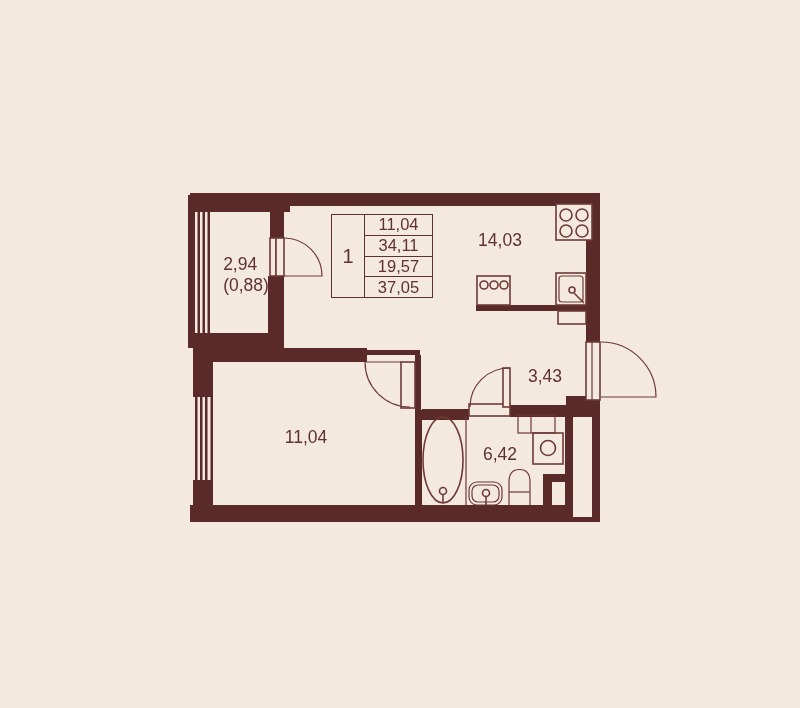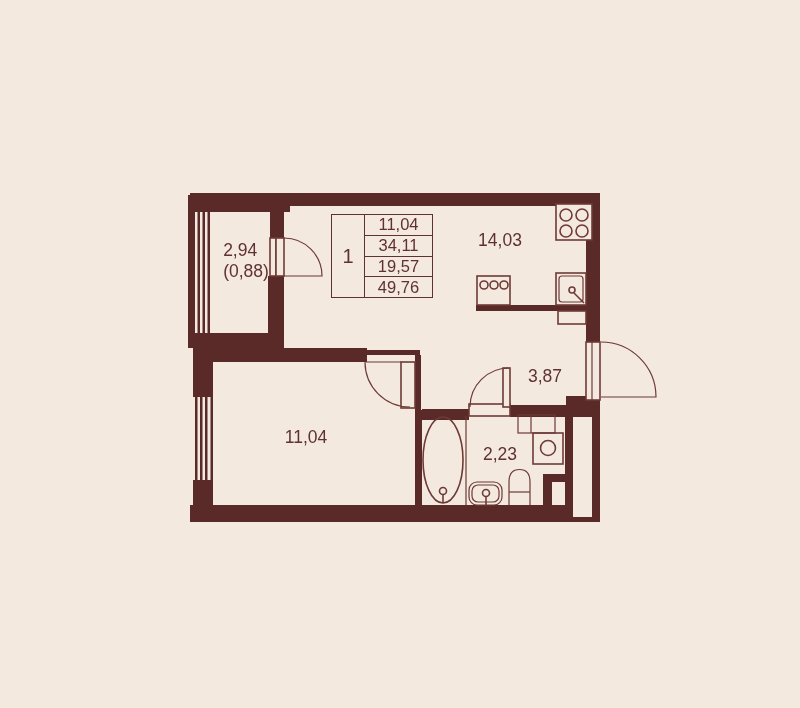--- a/index.html
+++ b/index.html
@@ -145,30 +145,30 @@
       <line class="thin" x1="531" y1="415" x2="531" y2="433"></line>
     </g>
   </svg>
 
   <div class="info-table">
     <div class="cell-rooms">1</div>
     <div class="rows">
       <div class="row">11,04</div>
       <div class="row">34,11</div>
       <div class="row">19,57</div>
-      <div class="row">49,76</div>
+      <div class="row">37,05</div>
     </div>
   </div>
 
-  <div class="label" style="left:246px;top:261px;">
+  <div class="label" style="left:246px;top:275px;">
     <div>2,94</div>
     <div>(0,88)</div>
   </div>
 
   <div class="label" style="left:500px;top:240px;">14,03</div>
 
-  <div class="label" style="left:545px;top:376px;">3,87</div>
+  <div class="label" style="left:545px;top:376px;">3,43</div>
 
   <div class="label" style="left:306px;top:437px;">11,04</div>
 
-  <div class="label" style="left:500px;top:454px;">2,23</div>
+  <div class="label" style="left:500px;top:454px;">6,42</div>
 
 </div>
 
 </body></html>

